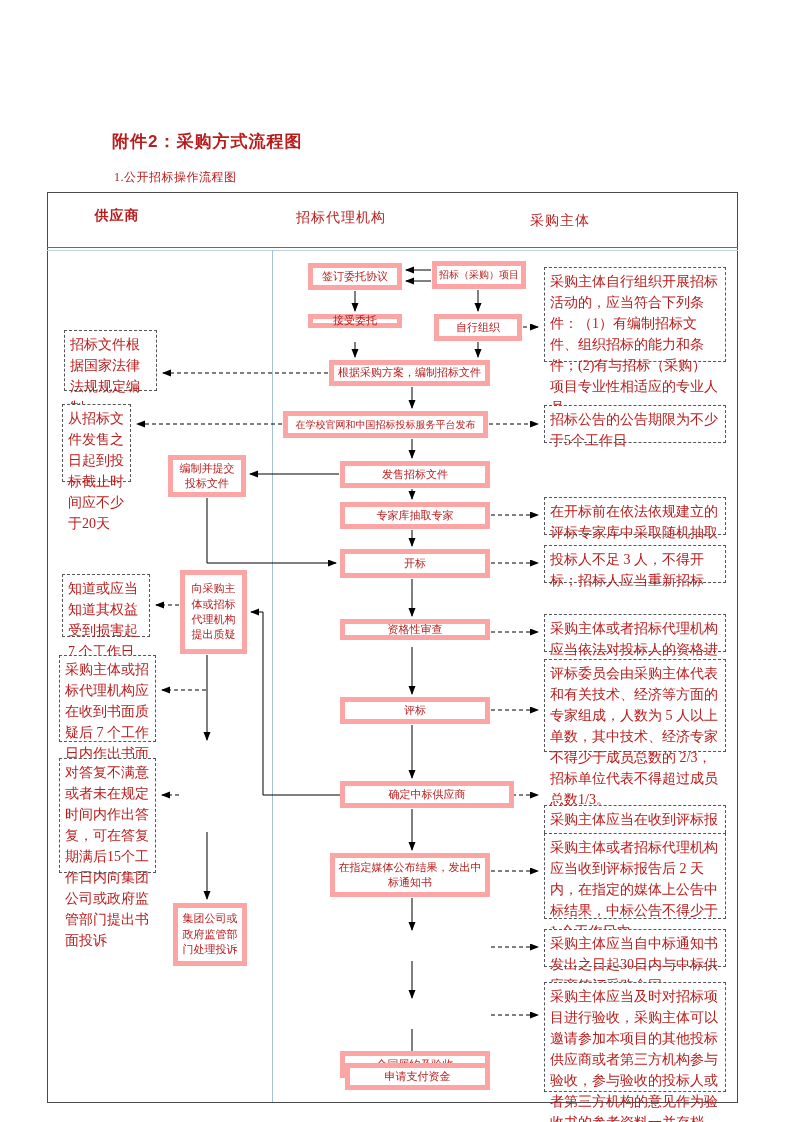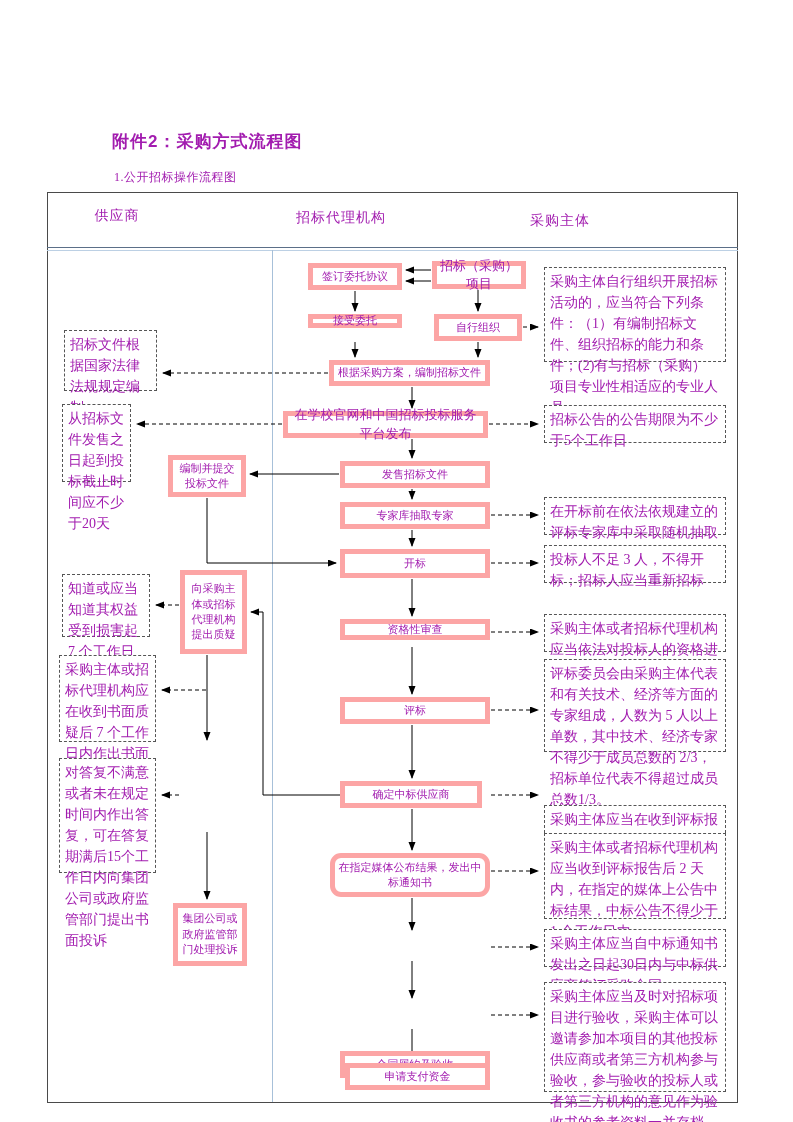--- a/index.html
+++ b/index.html
@@ -1,53 +1,53 @@
 <!DOCTYPE html>
 <html><head>
 <meta charset="utf-8">
 <style>
   * { box-sizing: border-box; }
   html,body { margin:0; padding:0; background:#ffffff; }
   .page {
     position:relative; width:793px; height:1122px; background:#ffffff;
-    font-family:"Liberation Serif","DejaVu Serif",serif; color:#a21caf; overflow:hidden;
+    font-family:"Liberation Serif","DejaVu Serif",serif; color:#b91c1c; overflow:hidden;
   }
   .title {
     position:absolute; left:112px; top:130px; font-size:17px; font-weight:bold;
     font-family:"Liberation Sans","DejaVu Sans",sans-serif; letter-spacing:1px;
   }
   .subtitle { position:absolute; left:114px; top:169px; font-size:12px; letter-spacing:0.5px; }
   .frame { position:absolute; left:47px; top:192px; width:691px; height:911px; border:1px solid #4a4a4a; }
   .colhead { position:absolute; font-size:14px; text-align:center; letter-spacing:1px; }
   .hrule  { position:absolute; left:47px; top:247px; width:691px; height:0; border-top:1px solid #5b6f88; }
   .hrule2 { position:absolute; left:47px; top:250px; width:691px; height:0; border-top:1px solid #bcd0e4; }
   .vdiv   { position:absolute; left:272px; top:250px; width:0; height:852px; border-left:1px solid #a7c0d9; }
   .pbox {
     position:absolute; border:5px solid #fca5a5; background:#fff;
     display:flex; align-items:center; justify-content:center; text-align:center;
     font-size:11px; line-height:1.4; padding:1px 2px;
   }
-  .tight { font-size:13px; }
+  .tight { font-size:10px; }
   .note {
     position:absolute; border:1px dashed #555; background:#fff;
     font-size:14px; line-height:1.5; padding:3px 5px; text-align:left;
   }
   svg.connectors { position:absolute; left:0; top:0; width:793px; height:1122px; pointer-events:none; }
 </style>
 </head>
 <body>
 
 <div class="page">
 
   <div class="title">附件2：采购方式流程图</div>
   <div class="subtitle">1.公开招标操作流程图</div>
 
   <div class="frame"></div>
 
-  <div class="colhead" style="left:72px; top:207px; width:90px;">供应商</div>
+  <div class="colhead" style="left:72px; top:207px; width:90px;font-weight:bold;">供应商</div>
   <div class="colhead" style="left:293px; top:209px; width:96px;">招标代理机构</div>
   <div class="colhead" style="left:528px; top:212px; width:64px;">采购主体</div>
 
   <div class="hrule"></div>
   <div class="hrule2"></div>
   <div class="vdiv"></div>
 
   <svg class="connectors" viewBox="0 0 793 1122">
     <defs>
       <marker id="ah" markerWidth="9" markerHeight="8" refX="8" refY="3.5" orient="auto" markerUnits="userSpaceOnUse">
@@ -101,22 +101,22 @@
   <div class="pbox tight" style="left:432px; top:261px; width:94px;  height:28px;">招标（采购）项目</div>
   <div class="pbox" style="left:308px; top:314px; width:94px;  height:14px;">接受委托</div>
   <div class="pbox" style="left:434px; top:314px; width:88px;  height:27px;">自行组织</div>
   <div class="pbox" style="left:329px; top:360px; width:161px; height:26px;">根据采购方案，编制招标文件</div>
   <div class="pbox tight" style="left:283px; top:411px; width:205px; height:27px;">在学校官网和中国招标投标服务平台发布</div>
   <div class="pbox" style="left:340px; top:461px; width:150px; height:27px;">发售招标文件</div>
   <div class="pbox" style="left:340px; top:502px; width:150px; height:27px;">专家库抽取专家</div>
   <div class="pbox" style="left:340px; top:549px; width:150px; height:29px;">开标</div>
   <div class="pbox" style="left:340px; top:619px; width:150px; height:21px;">资格性审查</div>
   <div class="pbox" style="left:340px; top:697px; width:150px; height:27px;">评标</div>
-  <div class="pbox" style="left:340px; top:781px; width:142px; height:27px;">确定中标供应商</div>
-  <div class="pbox" style="left:330px; top:853px; width:160px; height:44px;border-radius:11px;">在指定媒体公布结果，发出中标通知书</div>
+  <div class="pbox" style="left:340px; top:781px; width:174px; height:27px;">确定中标供应商</div>
+  <div class="pbox" style="left:330px; top:853px; width:160px; height:44px;">在指定媒体公布结果，发出中标通知书</div>
   <div class="pbox" style="left:340px; top:1051px; width:150px; height:27px;">合同履约及验收</div>
   <div class="pbox" style="left:345px; top:1063px; width:145px; height:27px;">申请支付资金</div>
 
   <div class="pbox" style="left:168px; top:455px; width:78px; height:42px;">编制并提交投标文件</div>
   <div class="pbox" style="left:180px; top:570px; width:67px; height:84px;">向采购主体或招标代理机构提出质疑</div>
   <div class="pbox" style="left:173px; top:903px; width:74px; height:63px;">集团公司或政府监管部门处理投诉</div>
 
   <div class="note" style="left:64px; top:330px; width:93px; height:61px;">招标文件根据国家法律法规规定编制</div>
   <div class="note" style="left:62px; top:404px; width:69px; height:78px;">从招标文件发售之日起到投标截止时间应不少于20天</div>
   <div class="note" style="left:62px; top:574px; width:88px; height:63px;">知道或应当知道其权益受到损害起 7 个工作日内</div>

